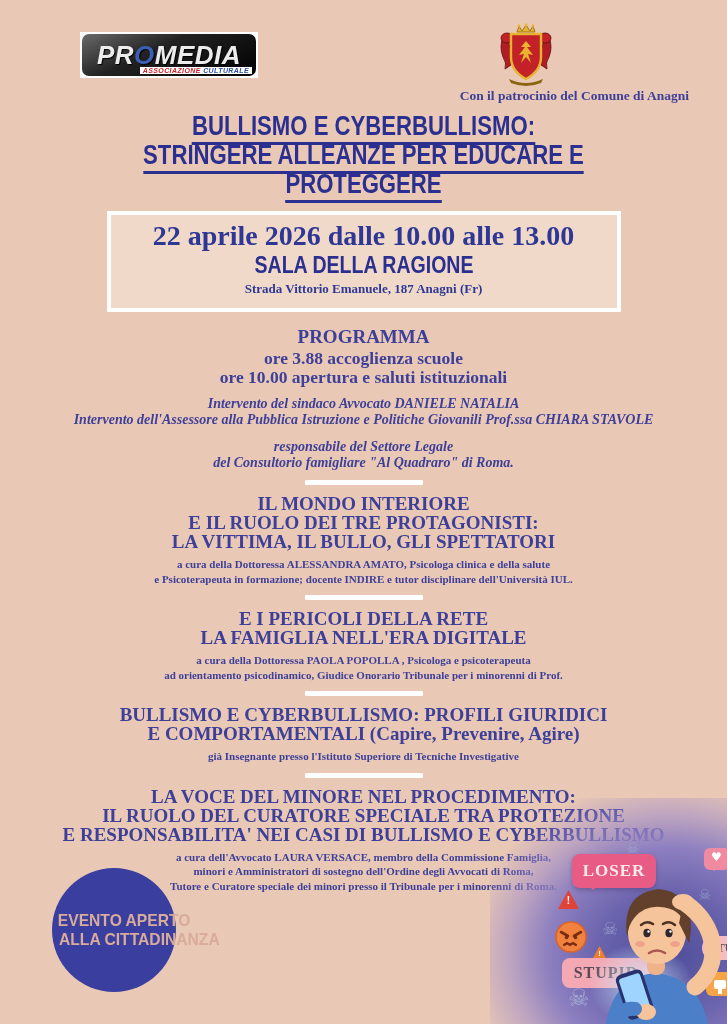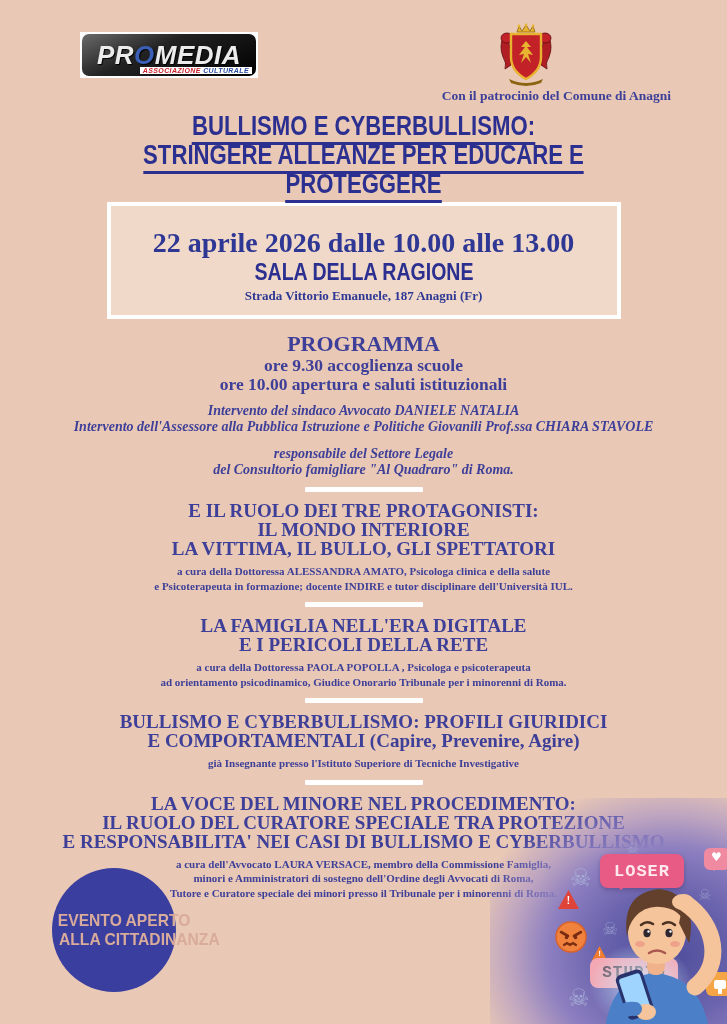--- a/index.html
+++ b/index.html
@@ -14,34 +14,34 @@
   .logo-box { position:relative; width:100%; height:100%; border-radius:7px;
     background:linear-gradient(155deg,#6a6a6a 0%,#222 40%,#000 100%);
     display:flex; align-items:center; justify-content:center; }
   .logo-text { font-family:"Liberation Sans",sans-serif; font-weight:bold; font-style:italic;
     font-size:26px; line-height:1; color:#ececec; letter-spacing:0.5px; text-shadow:1px 1px 1px #000; }
   .logo-o { color:#3a5fb5; }
   .logo-strip { position:absolute; right:4px; bottom:2px; background:#fff; padding:0 3px;
     font-family:"Liberation Sans",sans-serif; font-weight:bold; font-style:italic; font-size:7px; letter-spacing:0.4px; }
   .lred { color:#cc2229; } .lblue { color:#2b4ea2; }
   .crest { position:absolute; left:497px; top:23px; }
-  .patronage { position:absolute; right:56px; top:88px; font-weight:bold; font-size:13.5px; color:#3d3f98; }
+  .patronage { position:absolute; right:38px; top:88px; font-weight:bold; font-size:13.5px; color:#3d3f98; }
   
   .main-title { padding-top:112px; text-align:center; font-family:"Liberation Sans",sans-serif;
     font-weight:800; color:#2b2f90; font-size:27px; line-height:29px; }
   .t-line { transform:scaleX(0.82); }
   .t-line > span { border-bottom:3px solid #2b2f90; padding-bottom:1px; }
-  .event-box { width:514px; margin:3px auto 12px; background:#f0d9c8; border:4px solid #fff;
-    text-align:center; padding:20px 0 7px; }
+  .event-box { width:514px; margin:12px auto 12px; background:#f0d9c8; border:4px solid #fff;
+    text-align:center; padding:4px 0 7px; }
   .event-datetime { font-size:28px; font-weight:bold; line-height:34px; color:#2e3894; }
   .event-venue { font-family:"Liberation Sans",sans-serif; font-weight:800; font-size:23px;
     line-height:24px; color:#2b2f90; transform:scaleX(0.85); }
   .event-address { font-size:13px; font-weight:bold; line-height:24px; color:#2e3894; }
   .ctext { text-align:center; color:#3d3f98; font-weight:bold; }
-  .program-heading { font-size:22px; line-height:25px; }
+  .program-heading { font-size:19px; line-height:25px; }
   .sched-line { font-size:17.5px; line-height:19px; }
   .speeches { margin-top:9px; }
   .small-line { font-size:14px; line-height:16px;font-style:italic; }
   .mod-block { margin-top:11px; }
   .divider { width:118px; height:5px; background:#fff; margin:9px auto; border-radius:1px; }
   .session-title { font-size:19px; line-height:19px; }
   .session-speaker { margin-top:6px; }
   .session-speaker .sp-line { font-size:11px; line-height:14.5px; }
   
   .badge { position:absolute; left:52px; top:868px; width:124px; height:124px; border-radius:50%;
@@ -61,22 +61,22 @@
   .sk5 { left:104px; top:160px; font-size:30px; }
   .sk6 { left:158px; top:60px; font-size:15px; opacity:0.5; }
   .warn { position:absolute; clip-path:polygon(50% 0,100% 100%,0 100%);
     display:flex; align-items:flex-end; justify-content:center; }
   .w1 { left:18px; top:62px; width:21px; height:19px; background:#e04438; }
   .w2 { left:52px; top:118px; width:15px; height:14px; background:#f07a2e; }
   .warn span { color:#fff; font-weight:bold; font-family:"Liberation Sans",sans-serif;
     font-size:10px; line-height:16px; }
   .w2 span { font-size:8px; line-height:12px; }
   .angry { position:absolute; left:14px; top:92px; }
-  .bubble { position:absolute; font-family:Liberation Mono, monospace; font-weight:800;
-    border-radius:8px; display:flex; align-items:center; justify-content:center; white-space:nowrap;margin-left:28px; }
+  .bubble { position:absolute; font-family:Liberation Serif, serif; font-weight:800;
+    border-radius:8px; display:flex; align-items:center; justify-content:center; white-space:nowrap; }
   .bubble-loser { left:32px; top:26px; width:84px; height:34px; background:#e85b84;
     color:#ffe9ee; font-size:17px; letter-spacing:1px; box-shadow:0 2px 4px rgba(60,40,90,.35); }
   .bubble-loser::after { content:''; position:absolute; left:14px; bottom:-9px;
     border:7px solid transparent; border-top-color:#e85b84; }
   .bubble-stupid { left:22px; top:130px; width:88px; height:30px; background:#f3a8b4;
     color:#5b4a55; font-size:16px; letter-spacing:1px; }
   .bubble-stupid::after { content:''; position:absolute; right:16px; bottom:-8px;
     border:6px solid transparent; border-top-color:#f3a8b4; }
   .bubble-stupid-right { left:162px; top:108px; width:66px; height:24px; background:#f5bcc6;
     color:#5b4a55; font-size:12px; border-radius:12px; justify-content:flex-start; padding-left:8px; }
@@ -132,53 +132,53 @@
     <div class="t-line"><span>STRINGERE ALLEANZE PER EDUCARE E PROTEGGERE</span></div>
   </div>
 
   <div class="event-box">
     <div class="event-datetime">22 aprile 2026 dalle 10.00 alle 13.00</div>
     <div class="event-venue">SALA DELLA RAGIONE</div>
     <div class="event-address">Strada Vittorio Emanuele, 187 Anagni (Fr)</div>
   </div>
 
   <div class="ctext program-heading">PROGRAMMA</div>
-  <div class="ctext sched-line">ore 9.30 accoglienza scuole</div>
+  <div class="ctext sched-line">ore 3.88 accoglienza scuole</div>
   <div class="ctext sched-line">ore 10.00 apertura e saluti istituzionali</div>
 
   <div class="speeches">
     <div class="ctext small-line">Intervento del sindaco Avvocato DANIELE NATALIA</div>
     <div class="ctext small-line">Intervento dell'Assessore alla Pubblica Istruzione e Politiche Giovanili Prof.ssa CHIARA STAVOLE</div>
   </div>
 
   <div class="mod-block">
     <div class="ctext small-line">responsabile del Settore Legale</div>
     <div class="ctext small-line">del Consultorio famigliare "Al Quadraro" di Roma.</div>
   </div>
 
   <div class="divider"></div>
 
   <div>
+    <div class="ctext session-title">IL MONDO INTERIORE</div>
     <div class="ctext session-title">E IL RUOLO DEI TRE PROTAGONISTI:</div>
-    <div class="ctext session-title">IL MONDO INTERIORE</div>
     <div class="ctext session-title">LA VITTIMA, IL BULLO, GLI SPETTATORI</div>
     <div class="session-speaker">
       <div class="ctext sp-line">a cura della Dottoressa ALESSANDRA AMATO, Psicologa clinica e della salute</div>
       <div class="ctext sp-line">e Psicoterapeuta in formazione; docente INDIRE e tutor disciplinare dell'Università IUL.</div>
     </div>
   </div>
 
   <div class="divider"></div>
 
   <div>
+    <div class="ctext session-title">E I PERICOLI DELLA RETE</div>
     <div class="ctext session-title">LA FAMIGLIA NELL'ERA DIGITALE</div>
-    <div class="ctext session-title">E I PERICOLI DELLA RETE</div>
     <div class="session-speaker">
       <div class="ctext sp-line">a cura della Dottoressa PAOLA POPOLLA , Psicologa e psicoterapeuta</div>
-      <div class="ctext sp-line">ad orientamento psicodinamico, Giudice Onorario Tribunale per i minorenni di Roma.</div>
+      <div class="ctext sp-line">ad orientamento psicodinamico, Giudice Onorario Tribunale per i minorenni di Prof.</div>
     </div>
   </div>
 
   <div class="divider"></div>
 
   <div>
     <div class="ctext session-title">BULLISMO E CYBERBULLISMO: PROFILI GIURIDICI</div>
     <div class="ctext session-title">E COMPORTAMENTALI (Capire, Prevenire, Agire)</div>
     <div class="session-speaker">
       <div class="ctext sp-line">già Insegnante presso l'Istituto Superiore di Tecniche Investigative</div>

